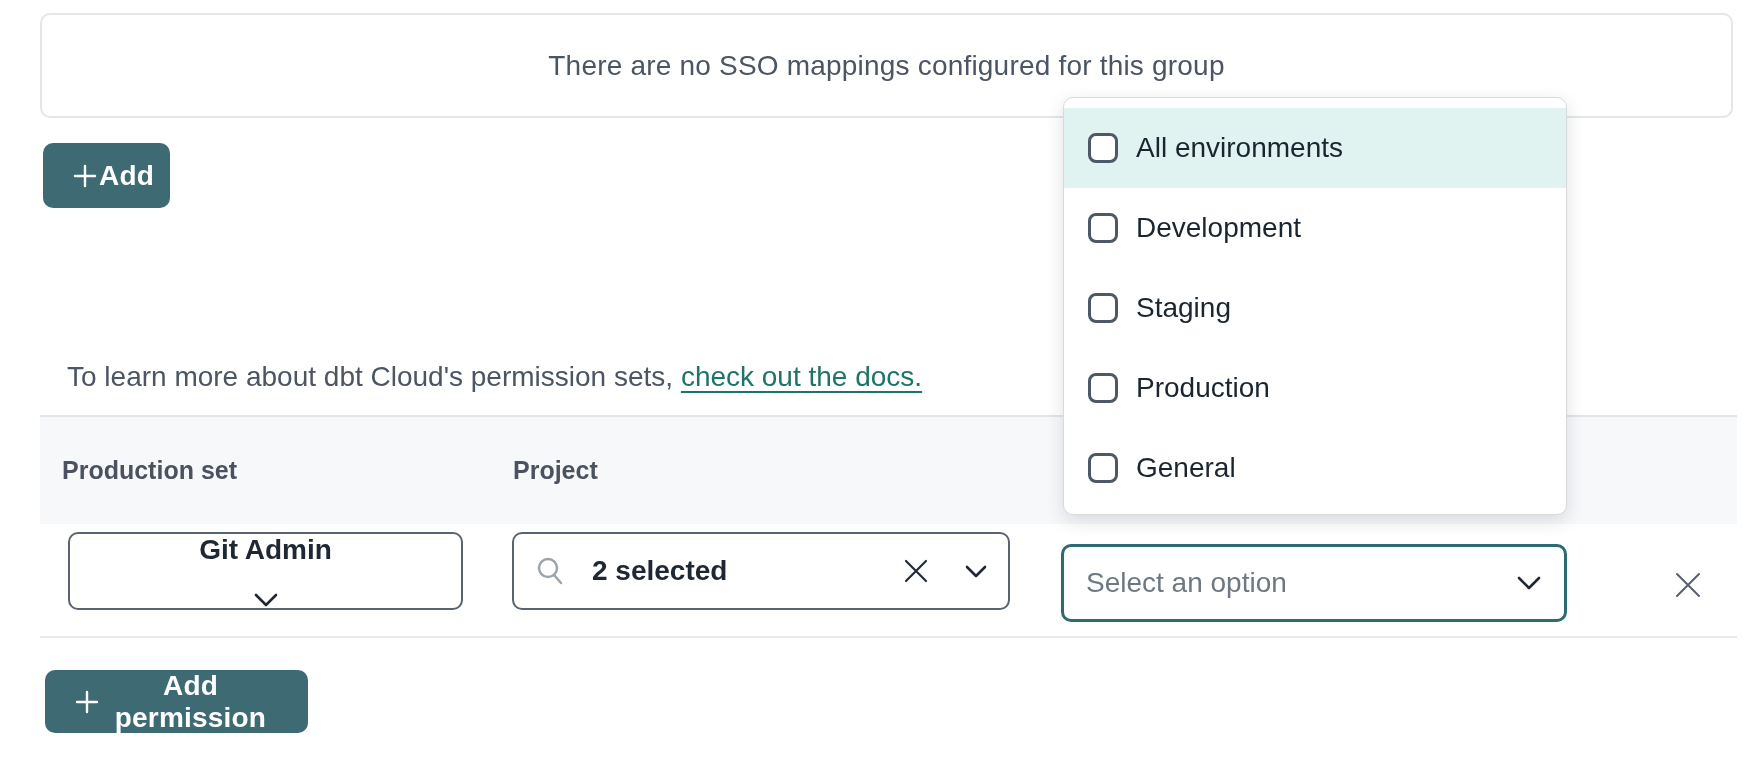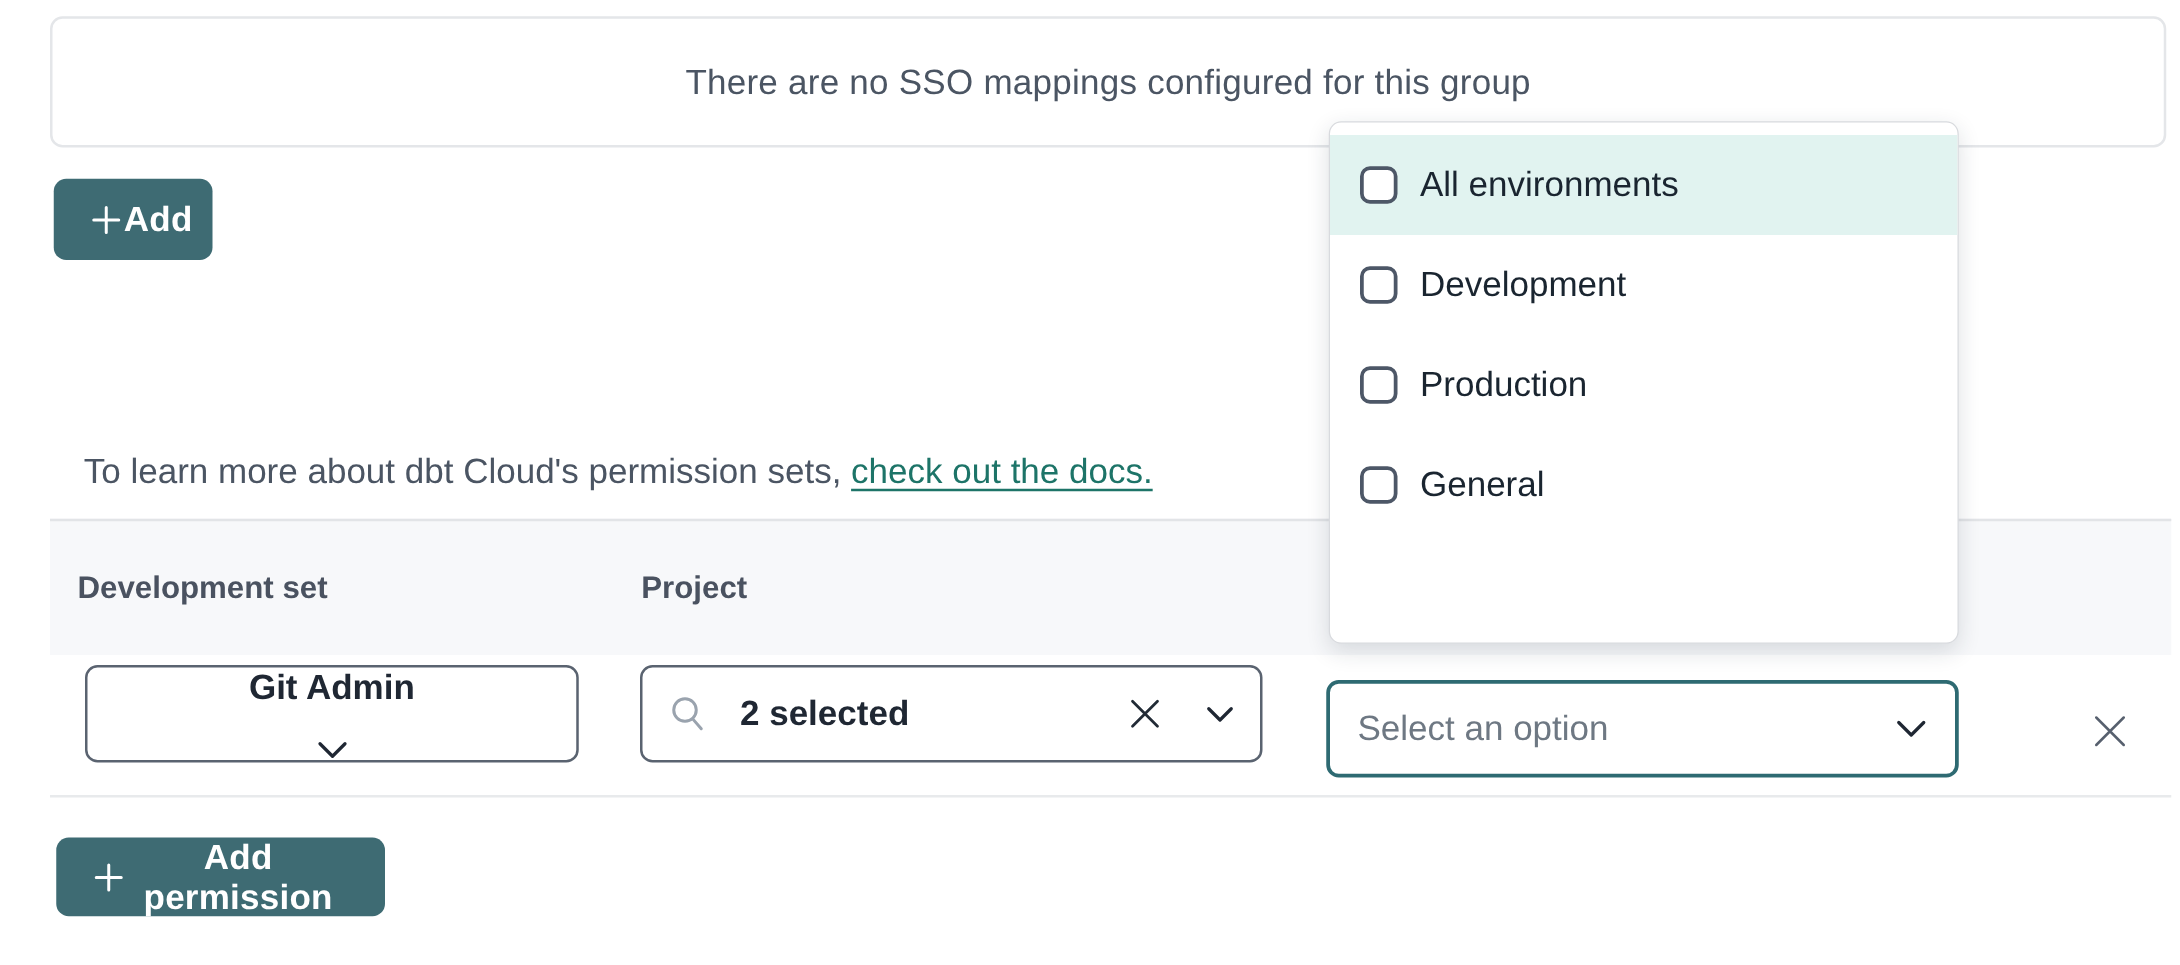--- a/index.html
+++ b/index.html
@@ -107,21 +107,21 @@
           <path d="M14 4 V24 M4 14 H24" stroke="#fff" stroke-width="2.4" fill="none" stroke-linecap="round"></path>
         </svg>
     </span>
     <span>Add</span>
   </button>
 
 
   <p class="docs-line"><span>To learn more about dbt Cloud's permission sets, </span><a class="docs-link">check out the docs.</a></p>
 
   <div class="table-header">
-    <span class="th col-permission">Development set</span>
+    <span class="th col-permission">Production set</span>
     <span class="th col-project">Project</span>
   </div>
 
   <div class="table-row">
 
     <div class="select select-permission">
       <span class="value">Git Admin</span>
       <span class="spacer"></span>
       <span class="chevron-icon">
         <svg width="26" height="16" viewBox="0 0 26 16">
@@ -169,20 +169,24 @@
   </div>
 
   <div class="dropdown-panel">
     <div class="option highlight">
       <span class="checkbox"></span>
       <span class="label">All environments</span>
     </div>
     <div class="option">
       <span class="checkbox"></span>
       <span class="label">Development</span>
+    </div>
+    <div class="option">
+      <span class="checkbox"></span>
+      <span class="label">Staging</span>
     </div>
     <div class="option">
       <span class="checkbox"></span>
       <span class="label">Production</span>
     </div>
     <div class="option">
       <span class="checkbox"></span>
       <span class="label">General</span>
     </div>
   </div>

